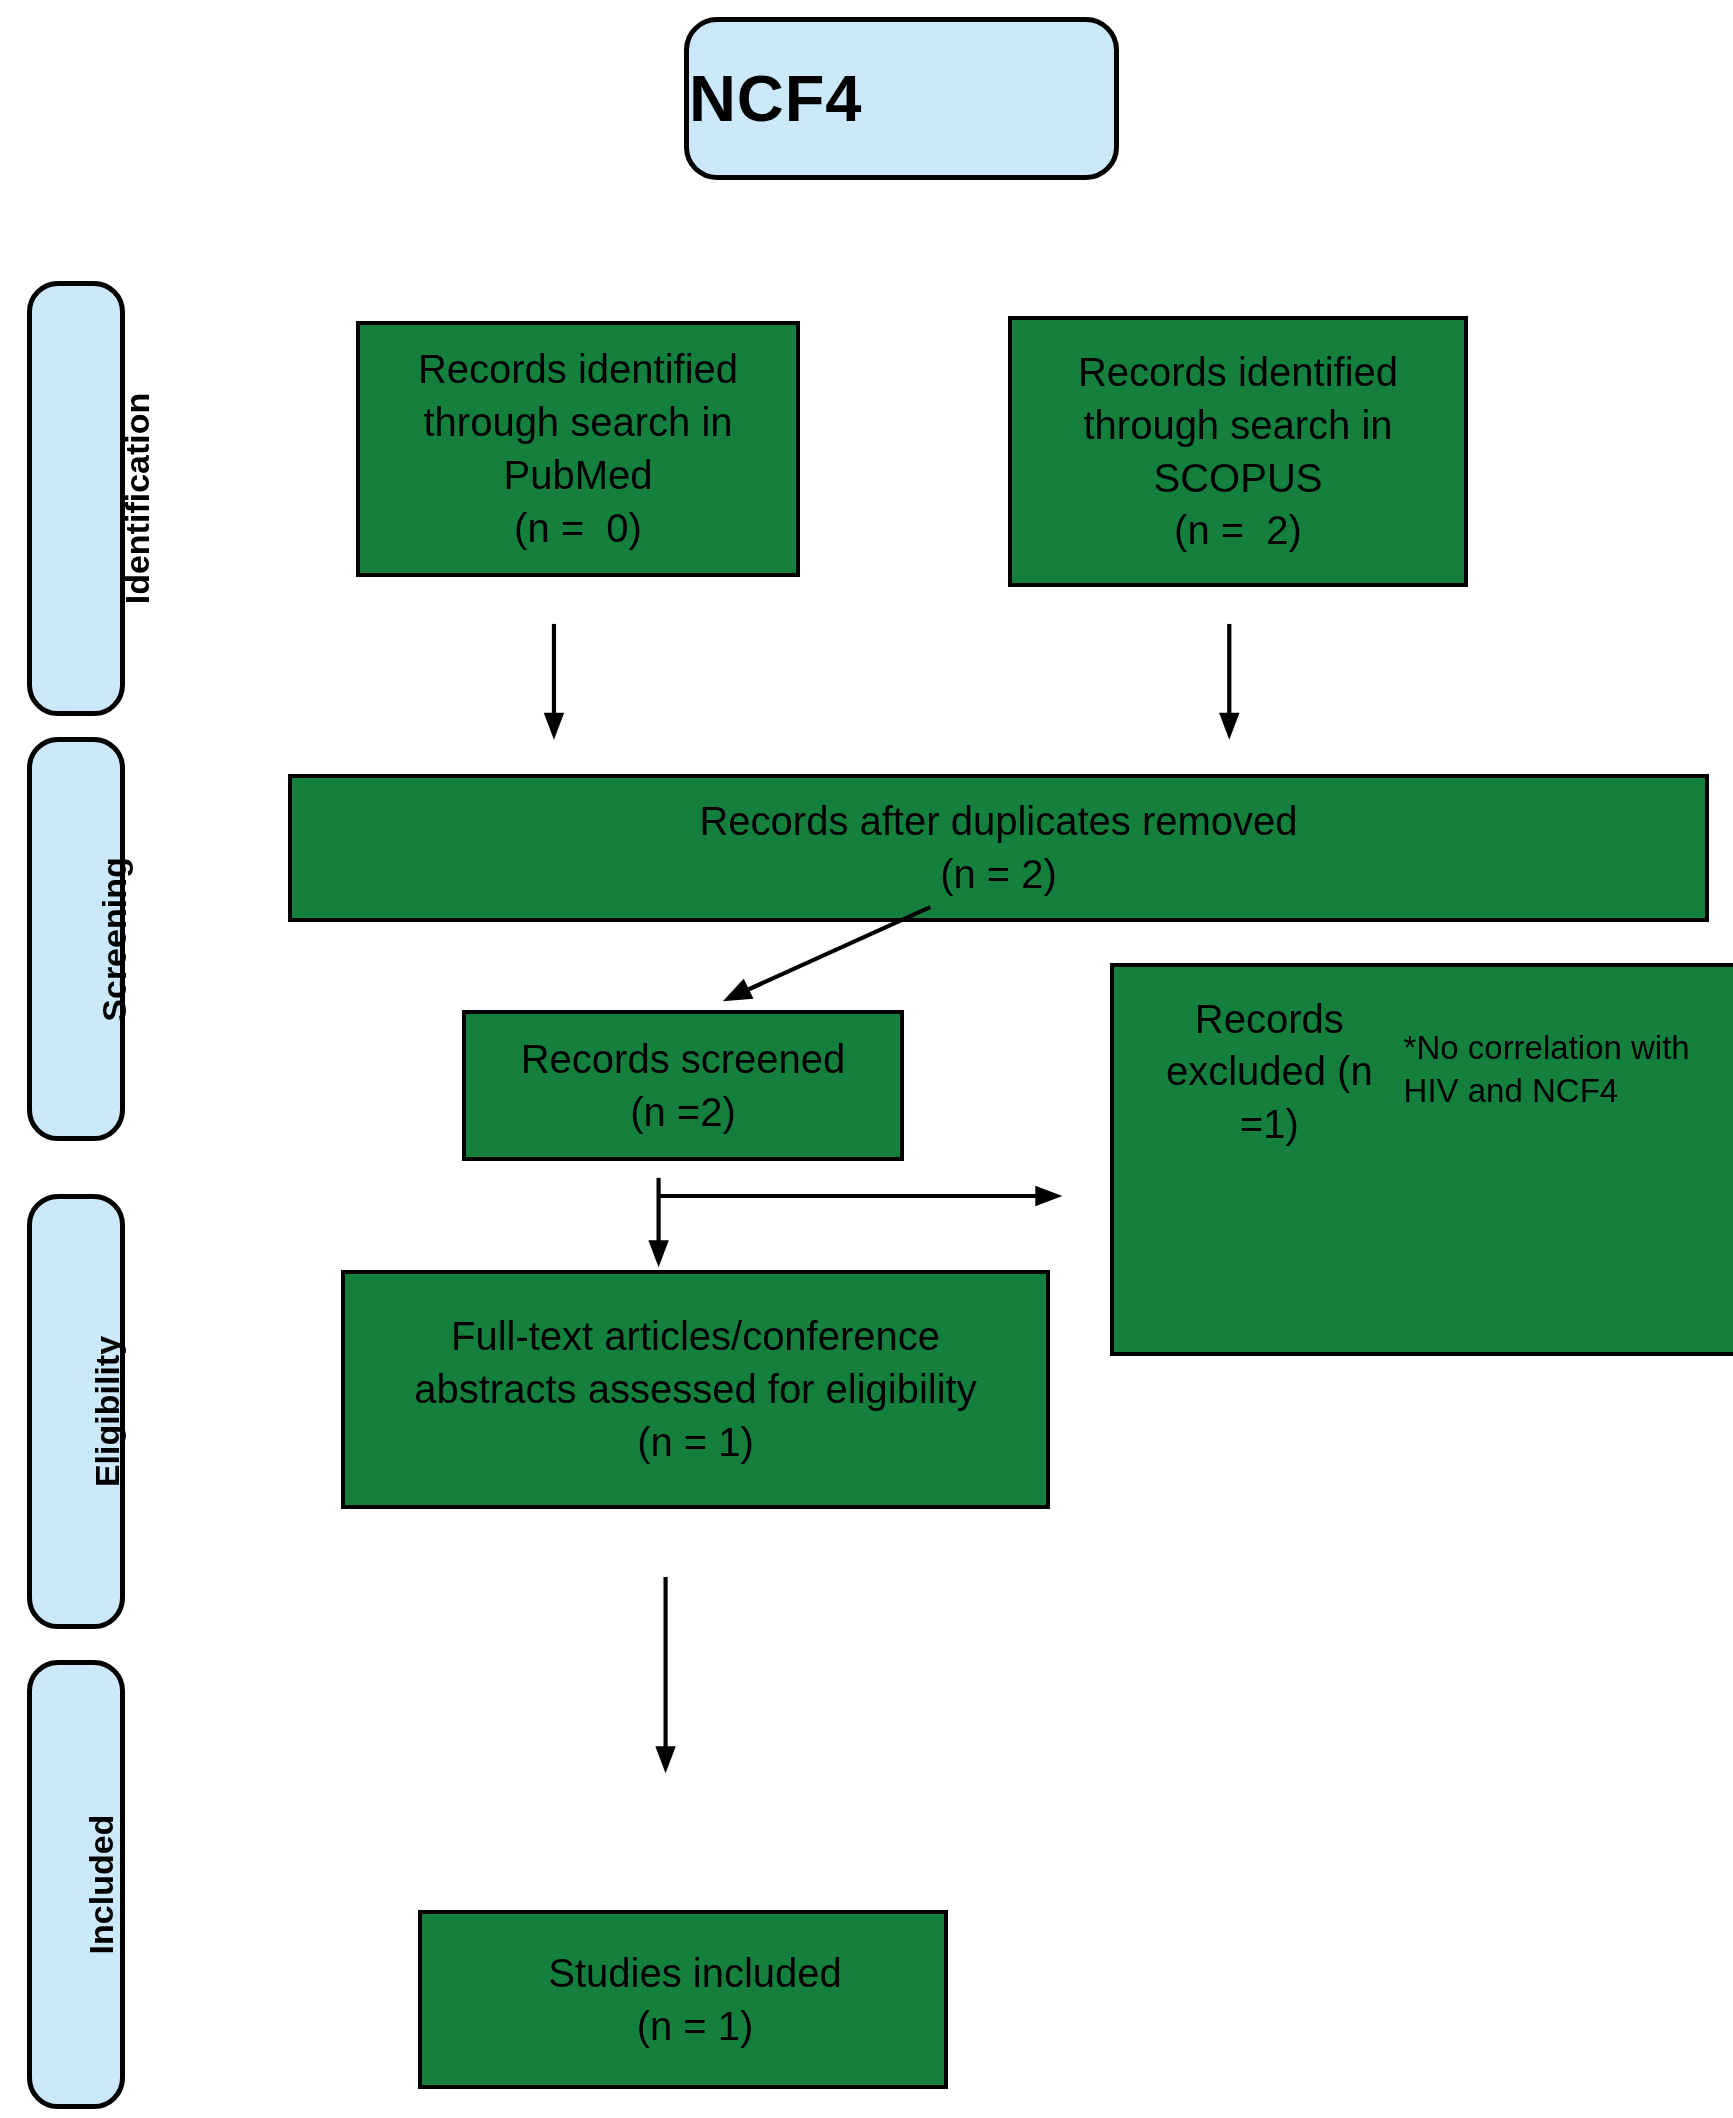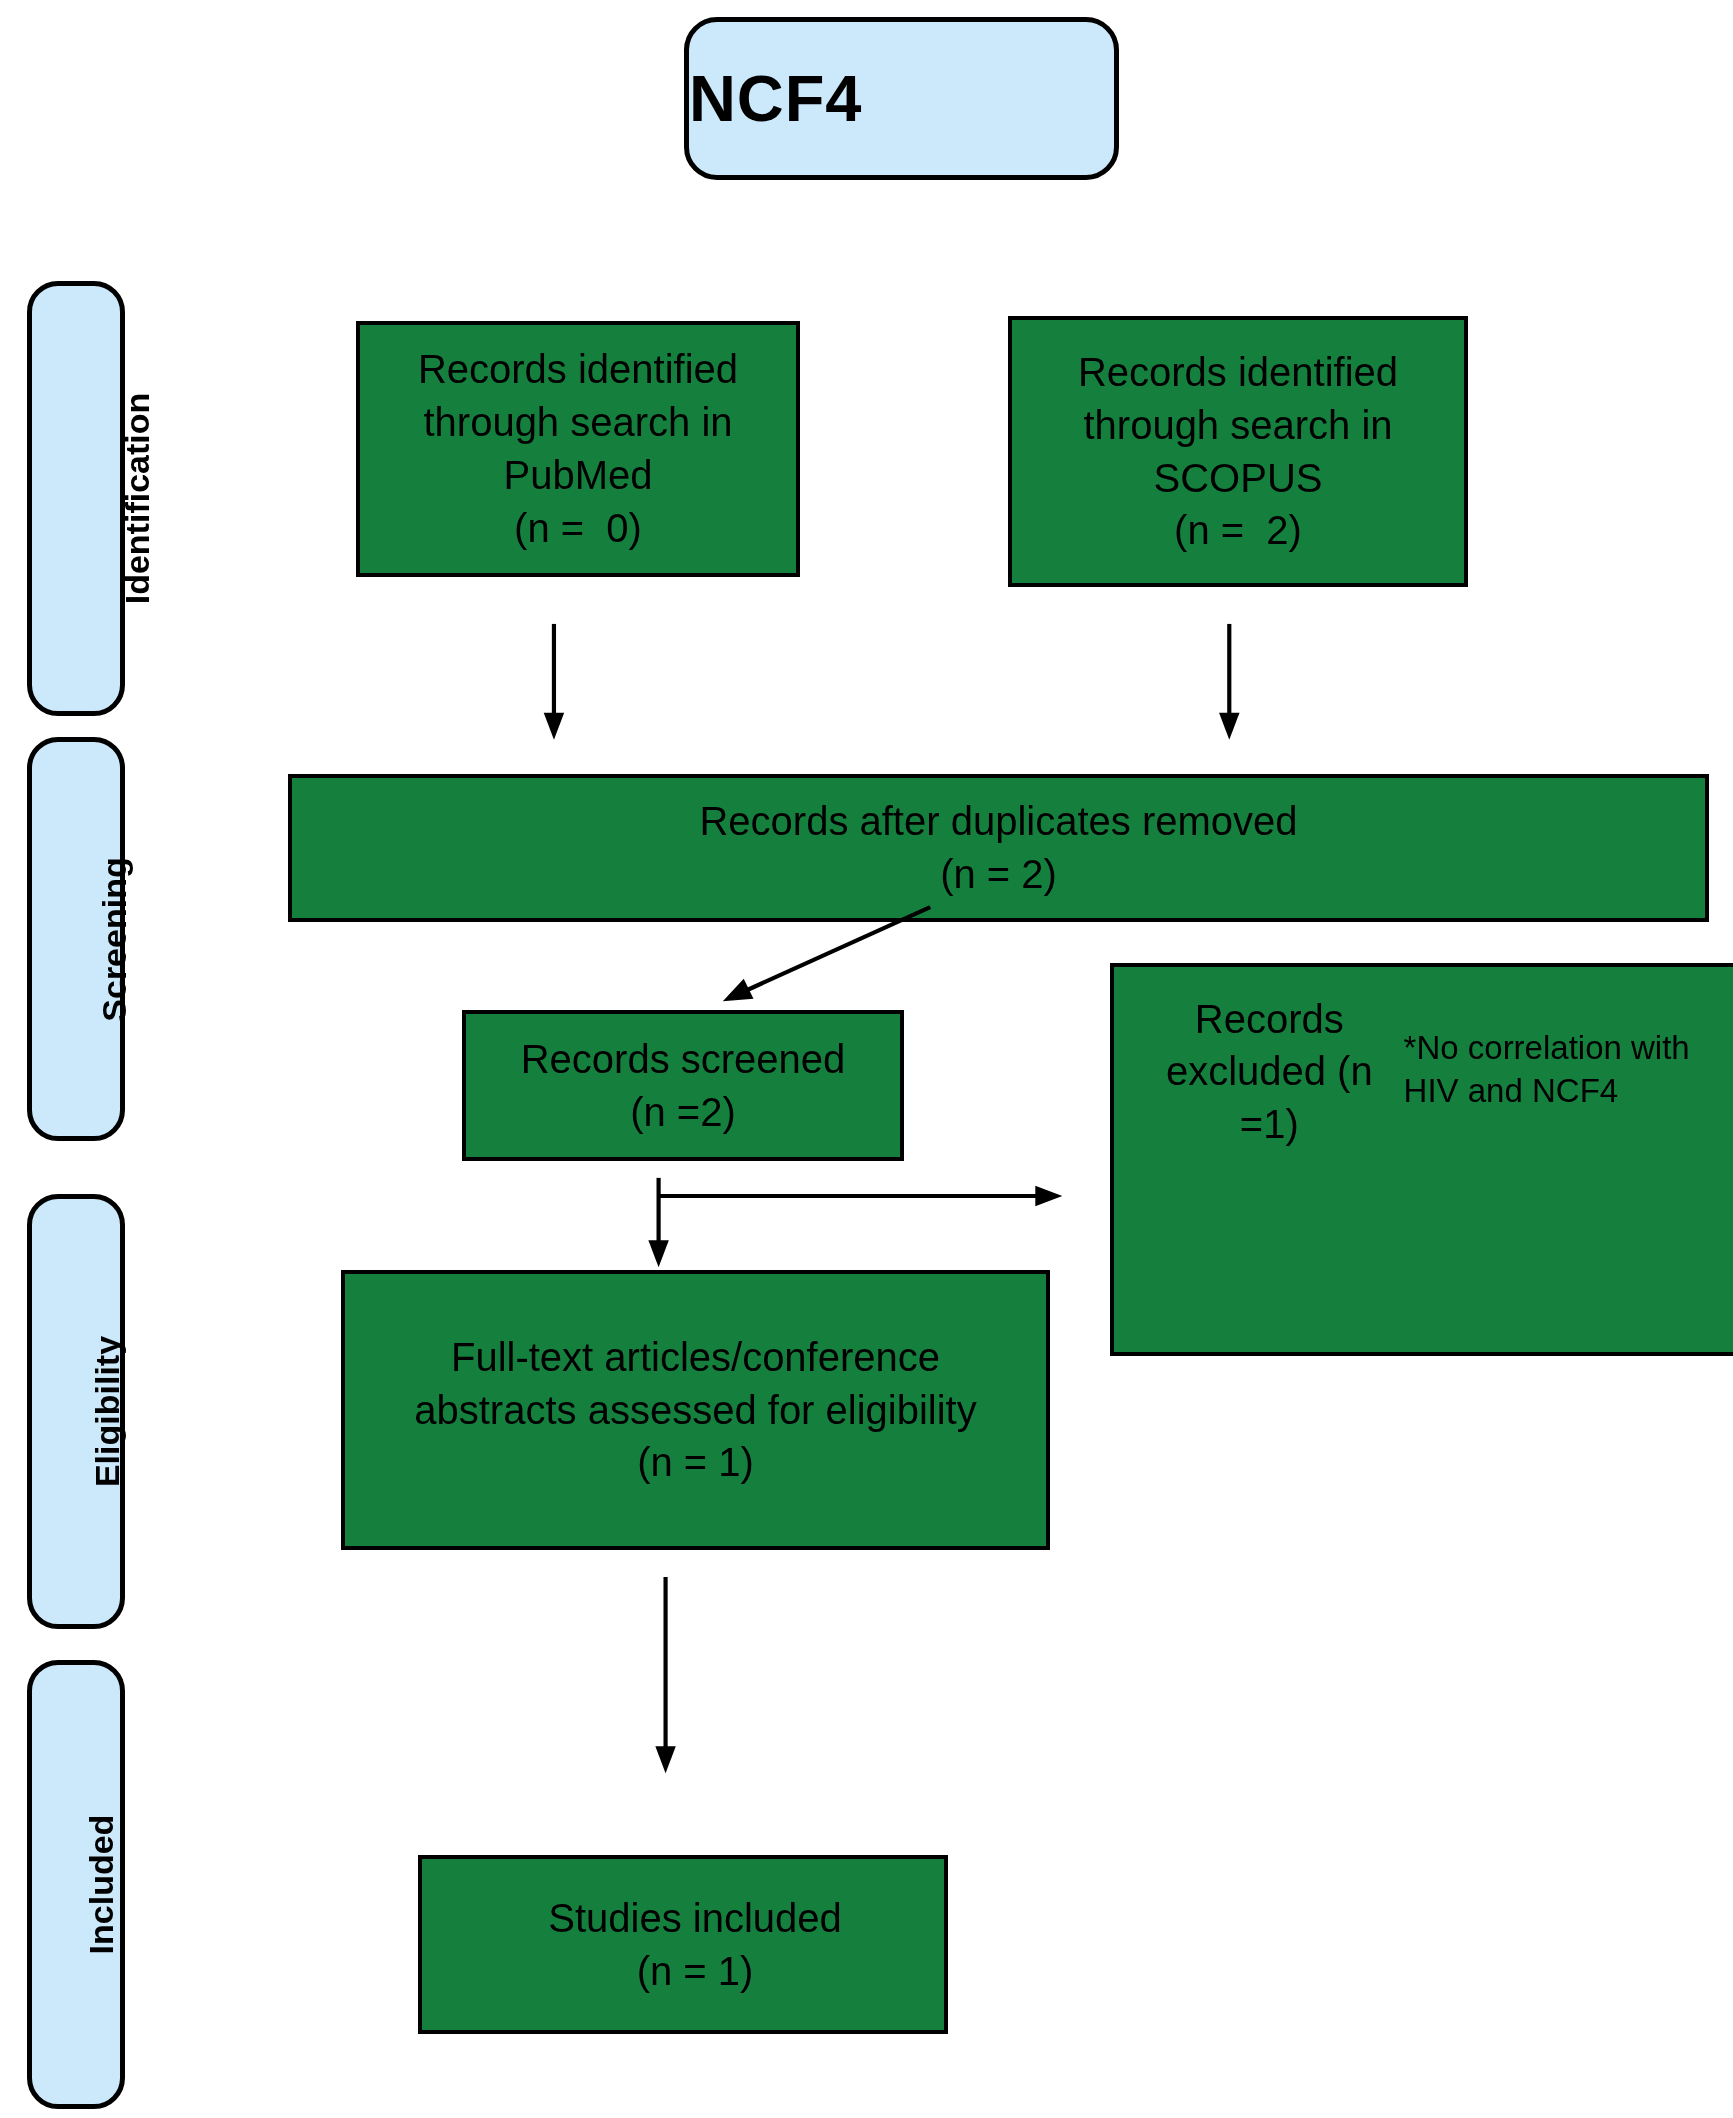--- a/index.html
+++ b/index.html
@@ -132,27 +132,27 @@
   <div class="node" style="left:442px; top:1010px; width:442px; height:151px;">
     <span>Records screened
 (n =2)</span>
   </div>
 
   <div class="node excluded-node" style="left:1090px; top:963px; width:632px; height:393px;">
     <div class="excluded-title">Records excluded (n =1)</div>
     <div class="excluded-note">*No correlation with HIV and NCF4</div>
   </div>
 
-  <div class="node" style="left:321px; top:1270px; width:709px; height:280px;">
+  <div class="node" style="left:321px; top:1270px; width:709px; height:239px;">
     <span>Full-text articles/conference
 abstracts assessed for eligibility
 (n = 1)</span>
   </div>
 
-  <div class="node" style="left:398px; top:1855px; width:530px; height:179px;padding-left:24px;">
+  <div class="node" style="left:398px; top:1910px; width:530px; height:179px;padding-left:24px;">
     <span>Studies included
 (n = 1)</span>
   </div>
 
   <svg class="arrows" width="1733" height="2119" viewBox="0 0 3726 4555">
     <g>
       <line x1="1191" y1="1341" x2="1191" y2="1534"></line>
       <polygon points="1169,1532 1213,1532 1191,1590"></polygon>
     </g>
     <g>

